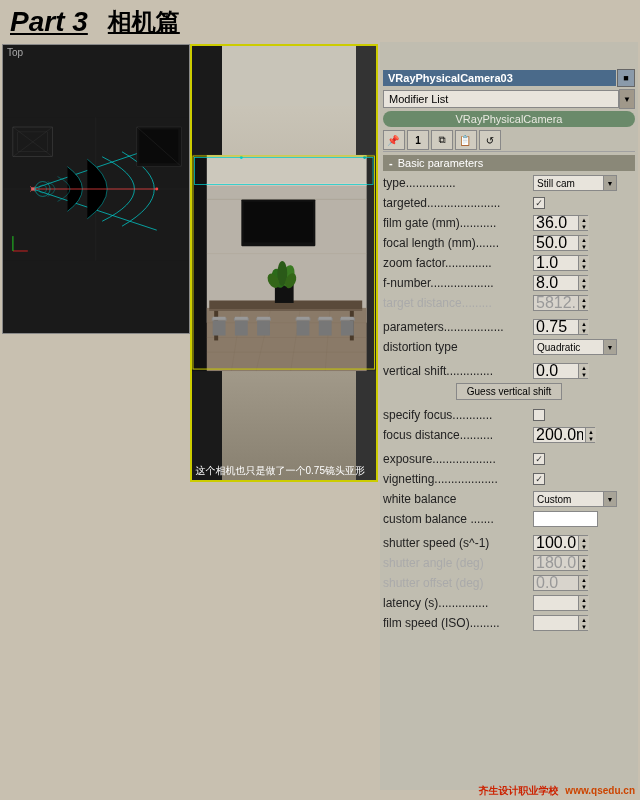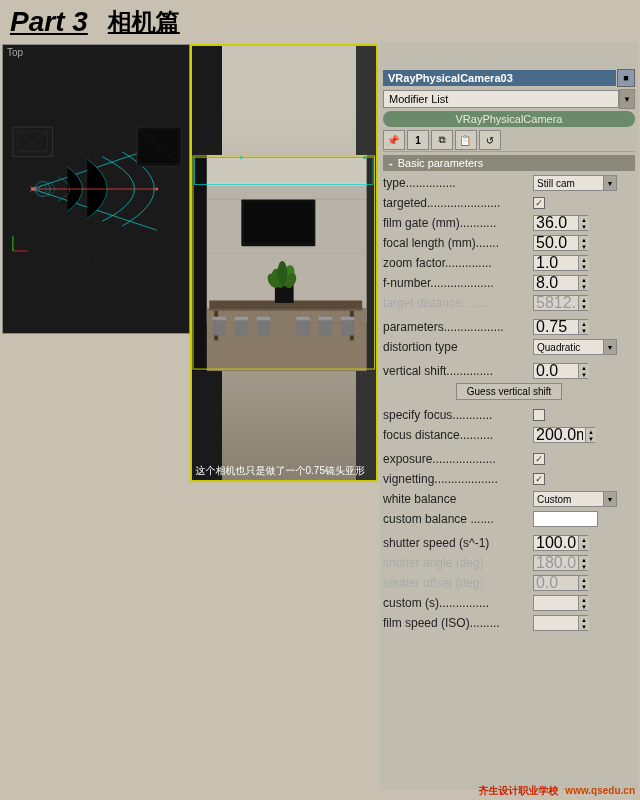--- a/index.html
+++ b/index.html
@@ -721,21 +721,21 @@
       <div class="param-spinner">
         <input class="spinner-input" value="0.0" readonly="" style="color: rgb(153, 153, 153); background: rgb(216, 212, 204);">
         <div class="spinner-btns">
           <div class="spin-up">▲</div>
           <div class="spin-down">▼</div>
         </div>
       </div>
     </div>
 
     <div class="param-row">
-      <div class="param-label">custom (s)...............</div>
+      <div class="param-label">latency (s)...............</div>
       <div class="param-spinner">
         <input class="spinner-input" value="" readonly="" style="">
         <div class="spinner-btns">
           <div class="spin-up">▲</div>
           <div class="spin-down">▼</div>
         </div>
       </div>
     </div>
 
     <div class="param-row">

